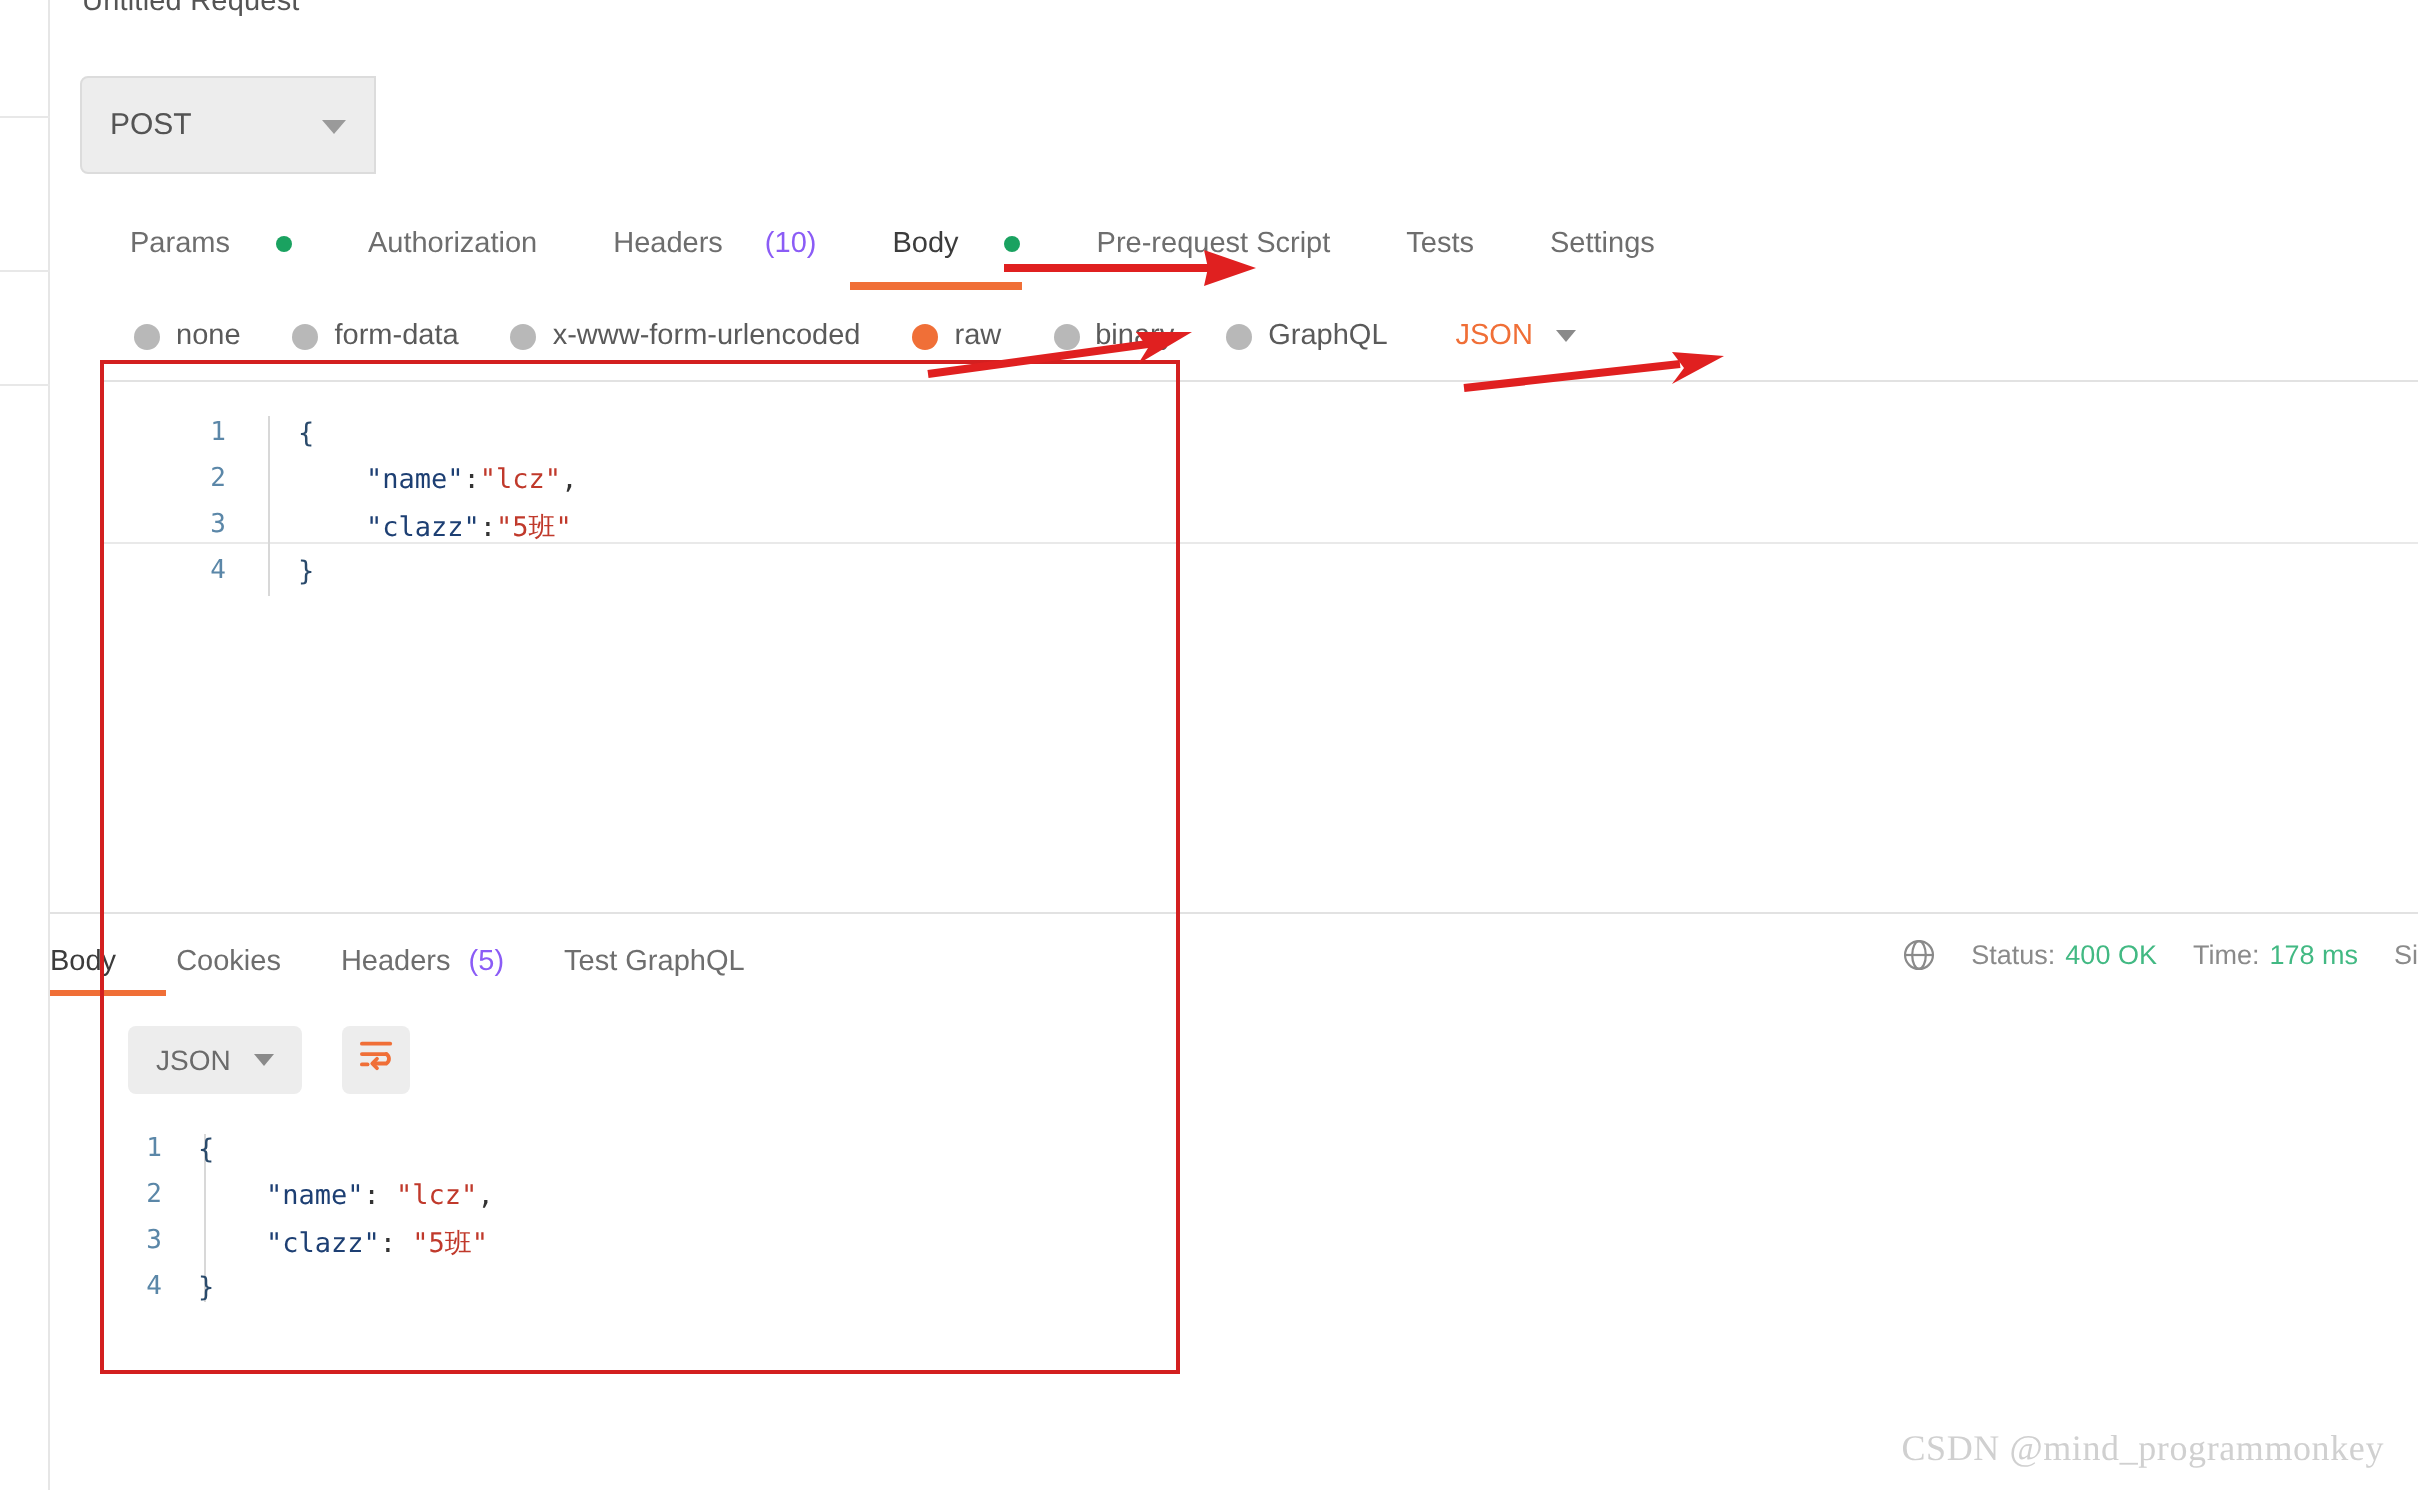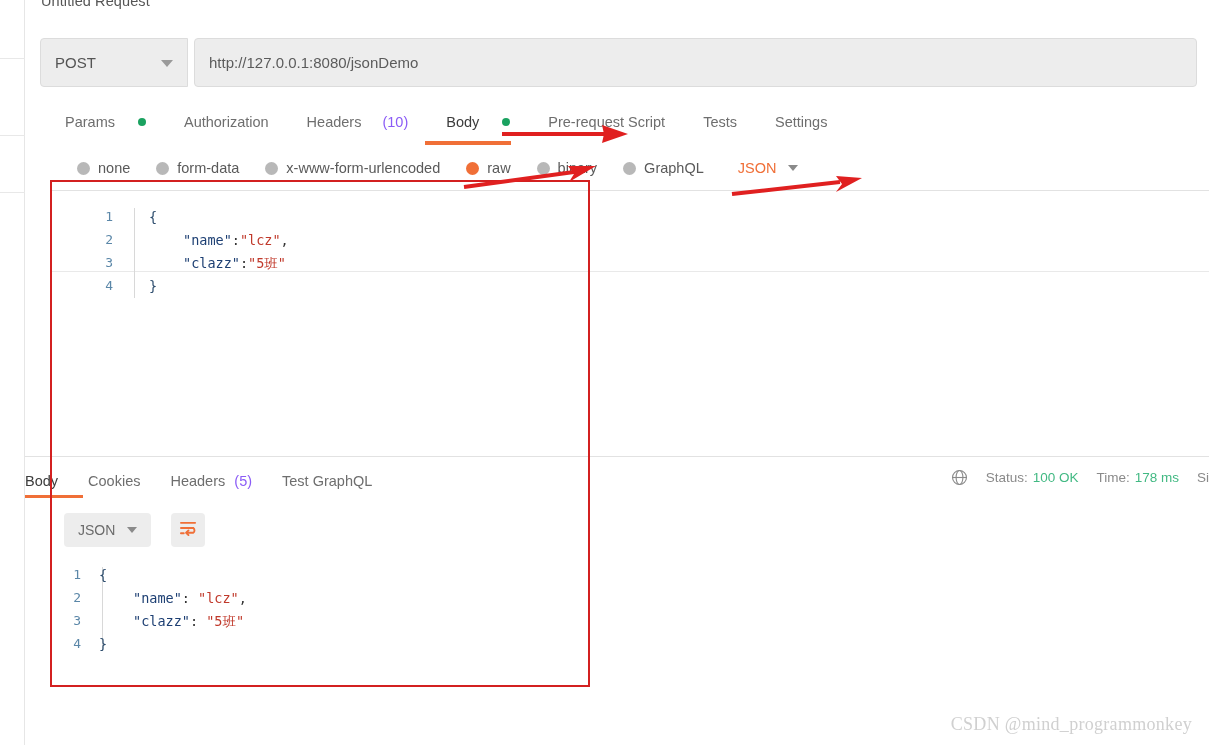--- a/index.html
+++ b/index.html
@@ -102,21 +102,21 @@
   .count-green { color: #8b5cf6; margin-left: 5px; }
 
   .tab-underline {
     position: absolute; left: 400px; top: 141px;
     width: 86px; height: 4px;
     background: #f06f37;
   }
 
   
   .radio-row {
-    position: absolute; left: 52px; top: 157px;
+    position: absolute; left: 42px; top: 157px;
     display: flex; align-items: center;
     height: 22px;
     text-align: center;
   }
   .radio-item {
     display: flex; align-items: center;
     margin-right: 26px;
     font-size: 14.5px; color: #5a5a5a;
     white-space: nowrap;
   }
@@ -281,23 +281,20 @@
   </div>
 
   <div class="request-pane">
 
     <div class="req-title">Untitled Request</div>
 
     <div class="url-bar">
       <div class="method-box">
         <span class="method-label">POST</span>
         <span class="caret"></span>
-      </div>
-      <div class="url-box">
-        <span class="url-text">http://127.0.0.1:8080/jsonDemo</span>
       </div>
     </div>
 
     <div class="req-tabs">
       <div class="req-tab">
         <span>Params</span>
         <span class="dot-green"></span>
       </div>
       <div class="req-tab">
         <span>Authorization</span>
@@ -391,21 +388,21 @@
 
     <div class="status-bar">
       <span class="globe">
         <svg width="17" height="17" viewBox="0 0 20 20">
           <circle cx="10" cy="10" r="8.2" fill="none" stroke="#8a8a8a" stroke-width="1.3"></circle>
           <ellipse cx="10" cy="10" rx="4" ry="8.2" fill="none" stroke="#8a8a8a" stroke-width="1.3"></ellipse>
           <line x1="1.8" y1="10" x2="18.2" y2="10" stroke="#8a8a8a" stroke-width="1.3"></line>
         </svg>
       </span>
       <span>Status:</span>
-      <span class="val-green">100 OK</span>
+      <span class="val-green">400 OK</span>
       <span class="sep"></span>
       <span>Time:</span>
       <span class="val-green">178 ms</span>
       <span class="sep"></span>
       <span>Si</span>
     </div>
 
     <div class="resp-toolbar">
       <div class="fmt-select">
         <span>JSON</span>

